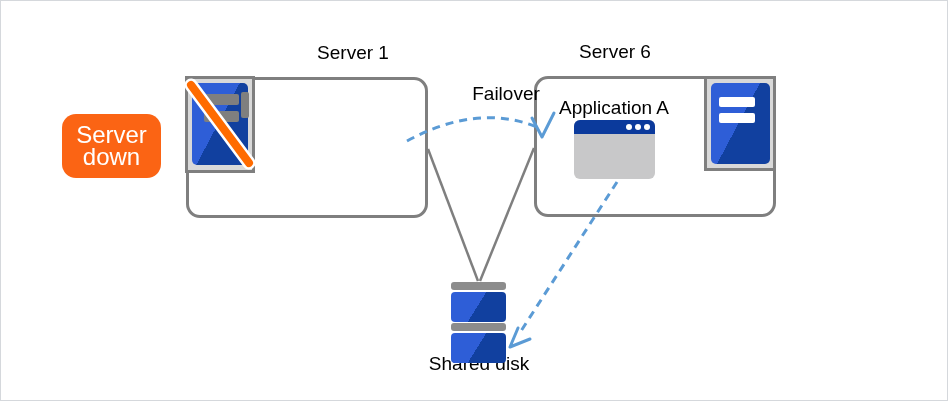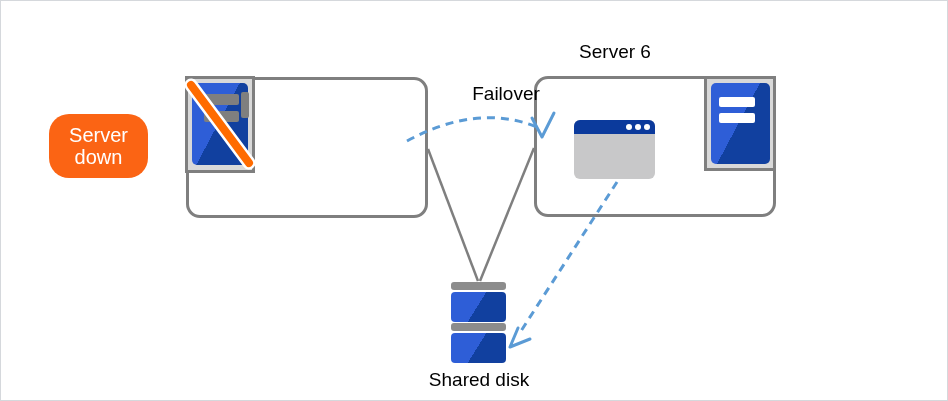--- a/index.html
+++ b/index.html
@@ -6,25 +6,25 @@
   .canvas{
     position:relative;width:948px;height:401px;box-sizing:border-box;
     background:#ffffff;border:1px solid #d5d8dc;overflow:hidden;
     font-family:"Liberation Sans", sans-serif;color:#000;
   }
   .label{position:absolute;font-size:19px;line-height:22px;text-align:center;white-space:nowrap;}
   .lbl-server1{left:252px;top:41px;width:200px;}
   .lbl-server2{left:514px;top:40px;width:200px;}
   .lbl-failover{left:430px;top:82px;width:150px;}
   .lbl-application{left:513px;top:96px;width:200px;}
-  .lbl-shared{left:378px;top:368px;width:200px;}
+  .lbl-shared{left:378px;top:352px;width:200px;}
 
   .badge{
-    position:absolute;left:48px;top:113px;width:99px;height:64px;border-radius:20px;
-    background:var(--accent-orange,#fb6414);color:#fff;font-size:20px;line-height:22px;
+    position:absolute;left:61px;top:113px;width:99px;height:64px;border-radius:14px;
+    background:var(--accent-orange,#fb6414);color:#fff;font-size:24px;line-height:22px;
     display:flex;flex-direction:column;align-items:center;justify-content:center;text-align:center;
   }
 
   .box{
     position:absolute;width:242px;height:141px;box-sizing:border-box;
     border:3px solid var(--line-gray,#7f7f7f);border-radius:14px;background:#fff;
   }
   .box-server1{left:185px;top:76px;}
   .box-server2{left:533px;top:75px;}
 
@@ -82,22 +82,24 @@
 <div class="canvas">
 
   <div class="badge">
     <span>Server</span>
     <span>down</span>
   </div>
 
   <div class="box box-server1"></div>
   <div class="box box-server2"></div>
 
+  <div class="label lbl-server1">Server 1</div>
   <div class="label lbl-server2">Server 6</div>
   <div class="label lbl-failover">Failover</div>
+  <div class="label lbl-application">Application A</div>
   <div class="label lbl-shared">Shared disk</div>
 
   <div class="icon-frame frame-s1"></div>
   <div class="tower tower-s1"></div>
   <div class="slot slot-gray s1-bar1"></div>
   <div class="slot slot-gray s1-bar2"></div>
   <div class="slot slot-gray s1-vbar"></div>
 
   <div class="icon-frame frame-s2"></div>
   <div class="tower tower-s2"></div>

